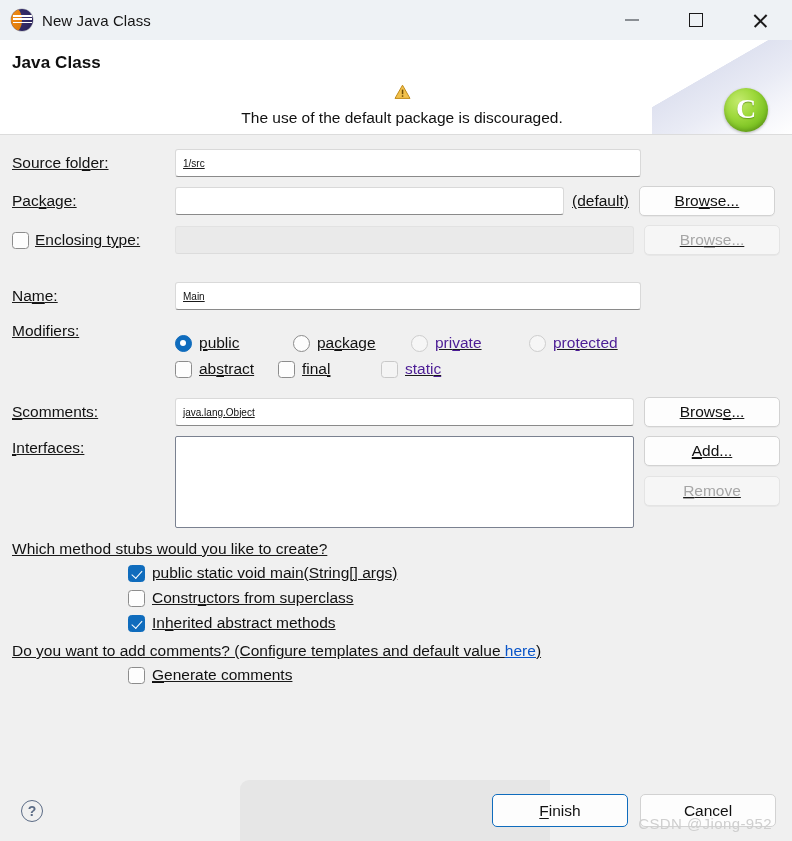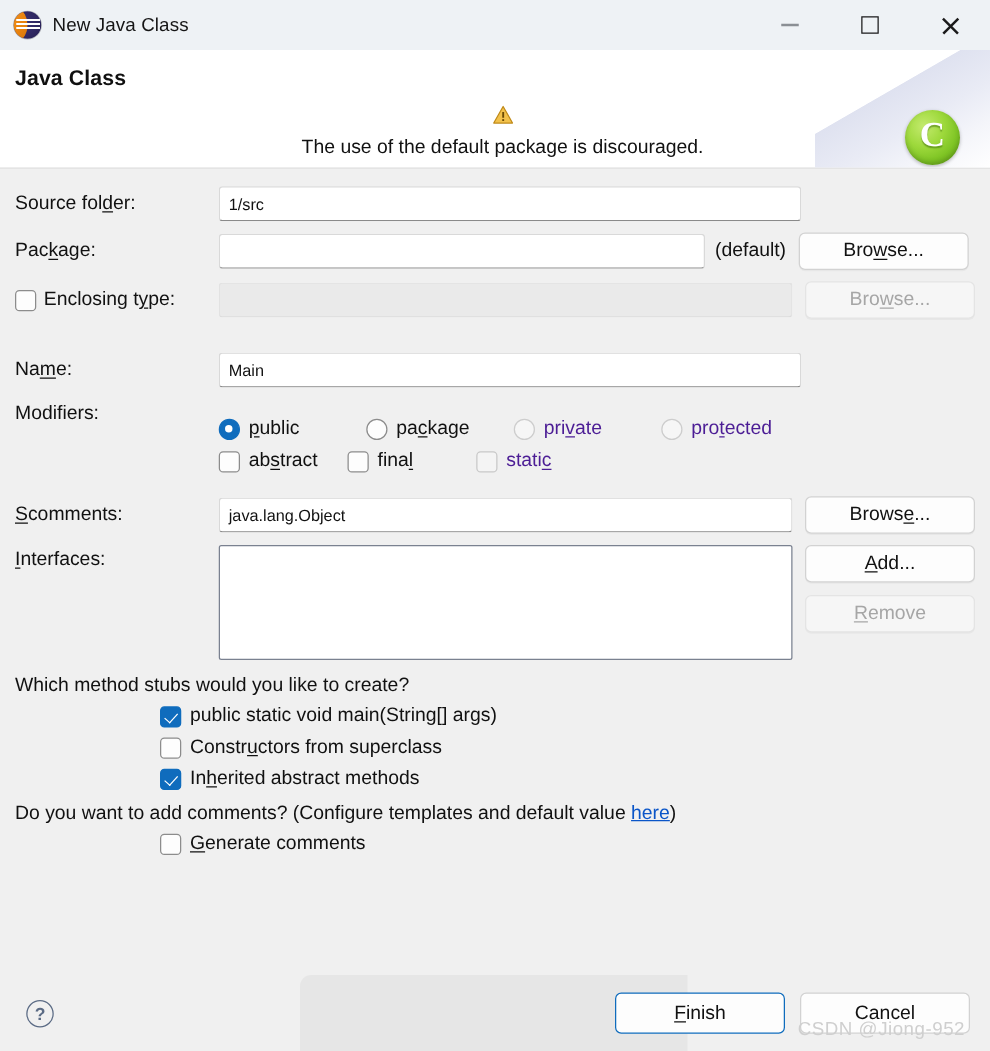--- a/index.html
+++ b/index.html
@@ -98,37 +98,38 @@
     font-size: 28px; font-weight: bold; color: #ffffff;
     line-height: 1; margin-top: -2px;
     text-shadow: 0 1px 1px rgba(60,110,10,.55);
   }
 
   
   .body {
     flex: 1 1 auto;
     padding: 14px 12px 0 12px;
     position: relative;
+    text-decoration: underline;
   }
 
   .row { display: flex; align-items: center; margin-bottom: 9px; }
   .lbl {
     width: 163px; flex: 0 0 163px;
     font-size: 15.5px; color: #111;
   }
   .lbl.top { align-self: flex-start; padding-top: 3px; }
   u { text-decoration: underline; text-underline-offset: 1.5px; }
 
   .field {
     height: 28px;
     background: #ffffff;
     border: 1px solid #d9d9d9;
     border-bottom: 1.6px solid #8a8a8a;
     border-radius: 3px;
-    font-size: 13px; color: #111;
+    font-size: 10px; color: #111;
     padding: 0 7px;
     display: flex; align-items: center;
   }
   .field.disabled {
     background: #eaeaea; border: 1px solid #e2e2e2;
     border-bottom: 1px solid #dcdcdc; color: #9a9a9a;
   }
   .f-wide { width: 466px; }
   .f-pkg  { width: 389px; }
 

